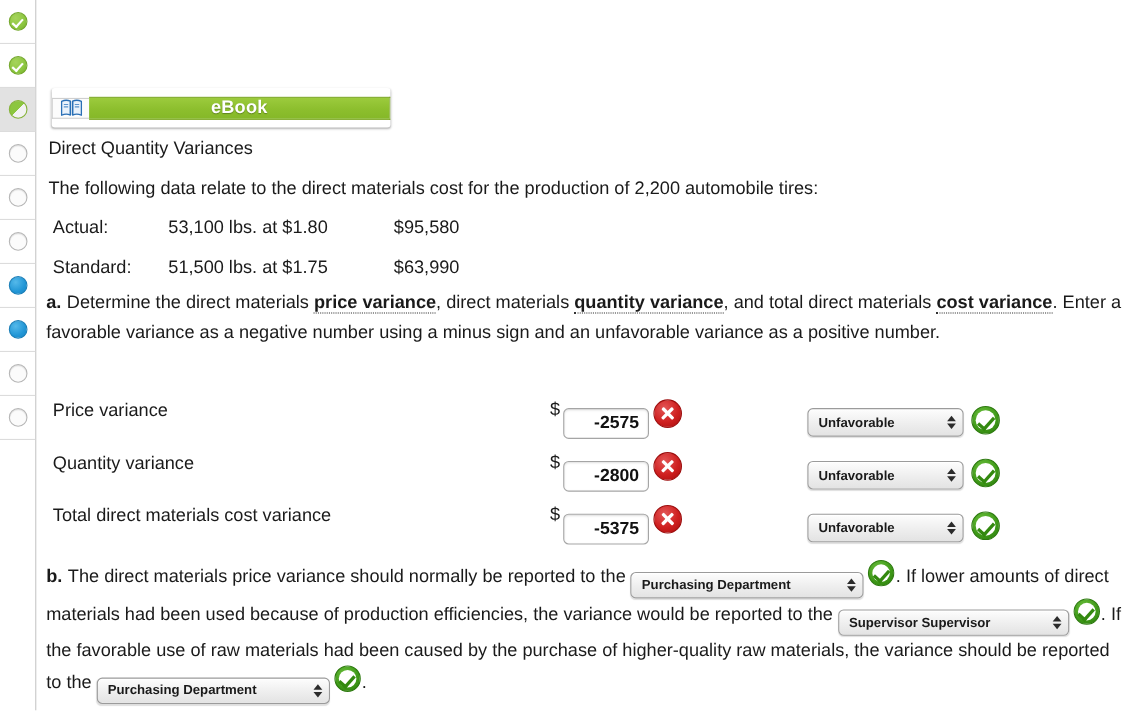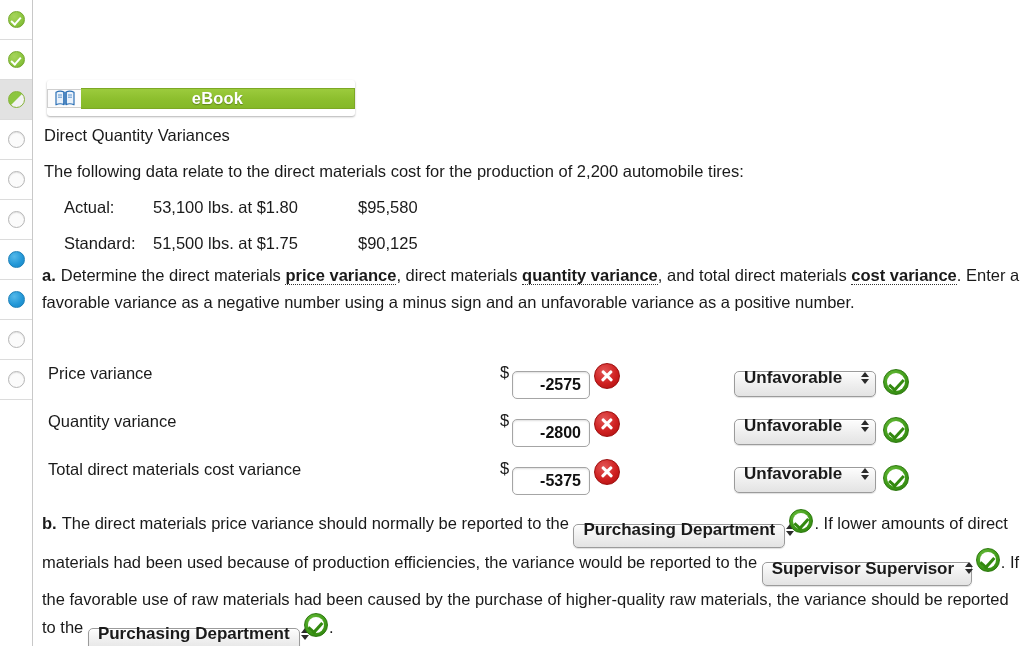--- a/index.html
+++ b/index.html
@@ -149,21 +149,21 @@
   #heading { left: 10px; top: 122px; }
   #intro   { left: 10px; top: 158px; }
 
   .datarow {
     position: absolute;
     font-size: 16.5px;
     white-space: nowrap;
   }
   #drow0 { top: 198px; }
   #drow1 { top: 234px; }
-  .dcell-label { position: absolute; left: 30px; }
+  .dcell-label { position: absolute; left: 14px; }
   .dcell-qty   { position: absolute; left: 119px; }
   .dcell-amt   { position: absolute; left: 324px; }
 
   #qa { left: 8px; top: 262px; width: 978px; }
   #qb { left: 8px; top: 509px; width: 982px; }
   .qlabel { font-weight: bold; margin-right: 5px; }
   .gloss {
     font-weight: bold;
     border-bottom: 1px dotted #333;
     cursor: pointer;
@@ -265,24 +265,24 @@
     display: inline-flex;
     align-items: center;
     justify-content: space-between;
     height: 24px;
     box-sizing: border-box;
     border: 1px solid #9b9b9b;
     border-radius: 5px;
     background: linear-gradient(#fdfdfd, #eeeeee 55%, #e3e3e3);
     box-shadow: 0 1px 1px rgba(0,0,0,.13), inset 0 1px 0 #ffffff;
     font-family: "Liberation Sans", sans-serif;
-    font-size: 17px;
+    font-size: 12px;
     font-weight: bold;
     color: #1a1a1a;
-    padding: 0 6px 12px 9px;
+    padding: 0 6px 0 9px;
     cursor: pointer;
     vertical-align: -6px;
     white-space: nowrap;
   }
   .sel .arrows {
     display: inline-flex;
     flex-direction: column;
     align-items: center;
     justify-content: center;
     margin-left: 11px;
@@ -376,21 +376,21 @@
   <div class="para" id="intro">The following data relate to the direct materials cost for the production of 2,200 automobile tires:</div>
 
   <div class="datarow" id="drow0">
     <span class="dcell-label">Actual:</span>
     <span class="dcell-qty">53,100 lbs. at $1.80</span>
     <span class="dcell-amt">$95,580</span>
   </div>
   <div class="datarow" id="drow1">
     <span class="dcell-label">Standard:</span>
     <span class="dcell-qty">51,500 lbs. at $1.75</span>
-    <span class="dcell-amt">$90,125</span>
+    <span class="dcell-amt">$63,990</span>
   </div>
 
   <div class="para" id="qa">
     <span class="qlabel">a.</span><span>Determine the direct materials </span><span class="gloss">price variance</span><span>, direct materials </span><span class="gloss">quantity variance</span><span>, and total direct materials </span><span class="gloss">cost variance</span><span>. Enter a favorable variance as a negative number using a minus sign and an unfavorable variance as a positive number.</span>
   </div>
 
   <div class="ansrow" id="arow0">
     <span class="ans-label">Price variance</span>
     <span class="dollar">$</span>
     <input class="numbox" type="text" value="-2575" style="">

